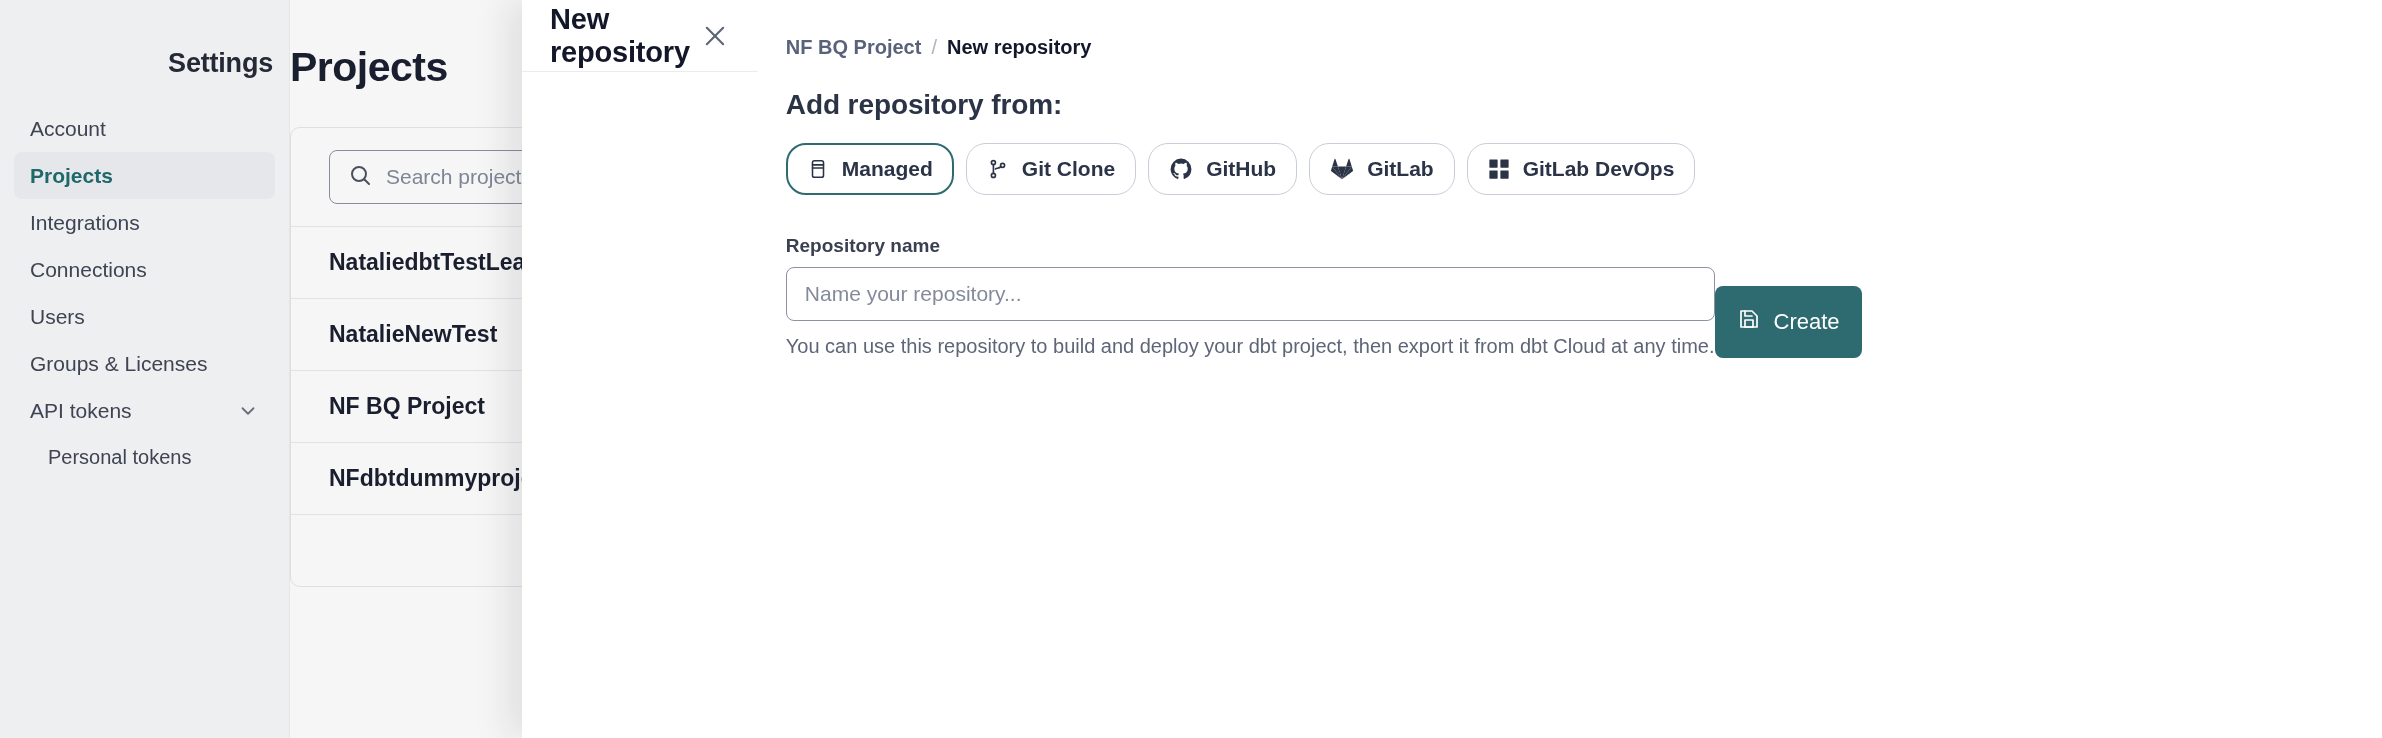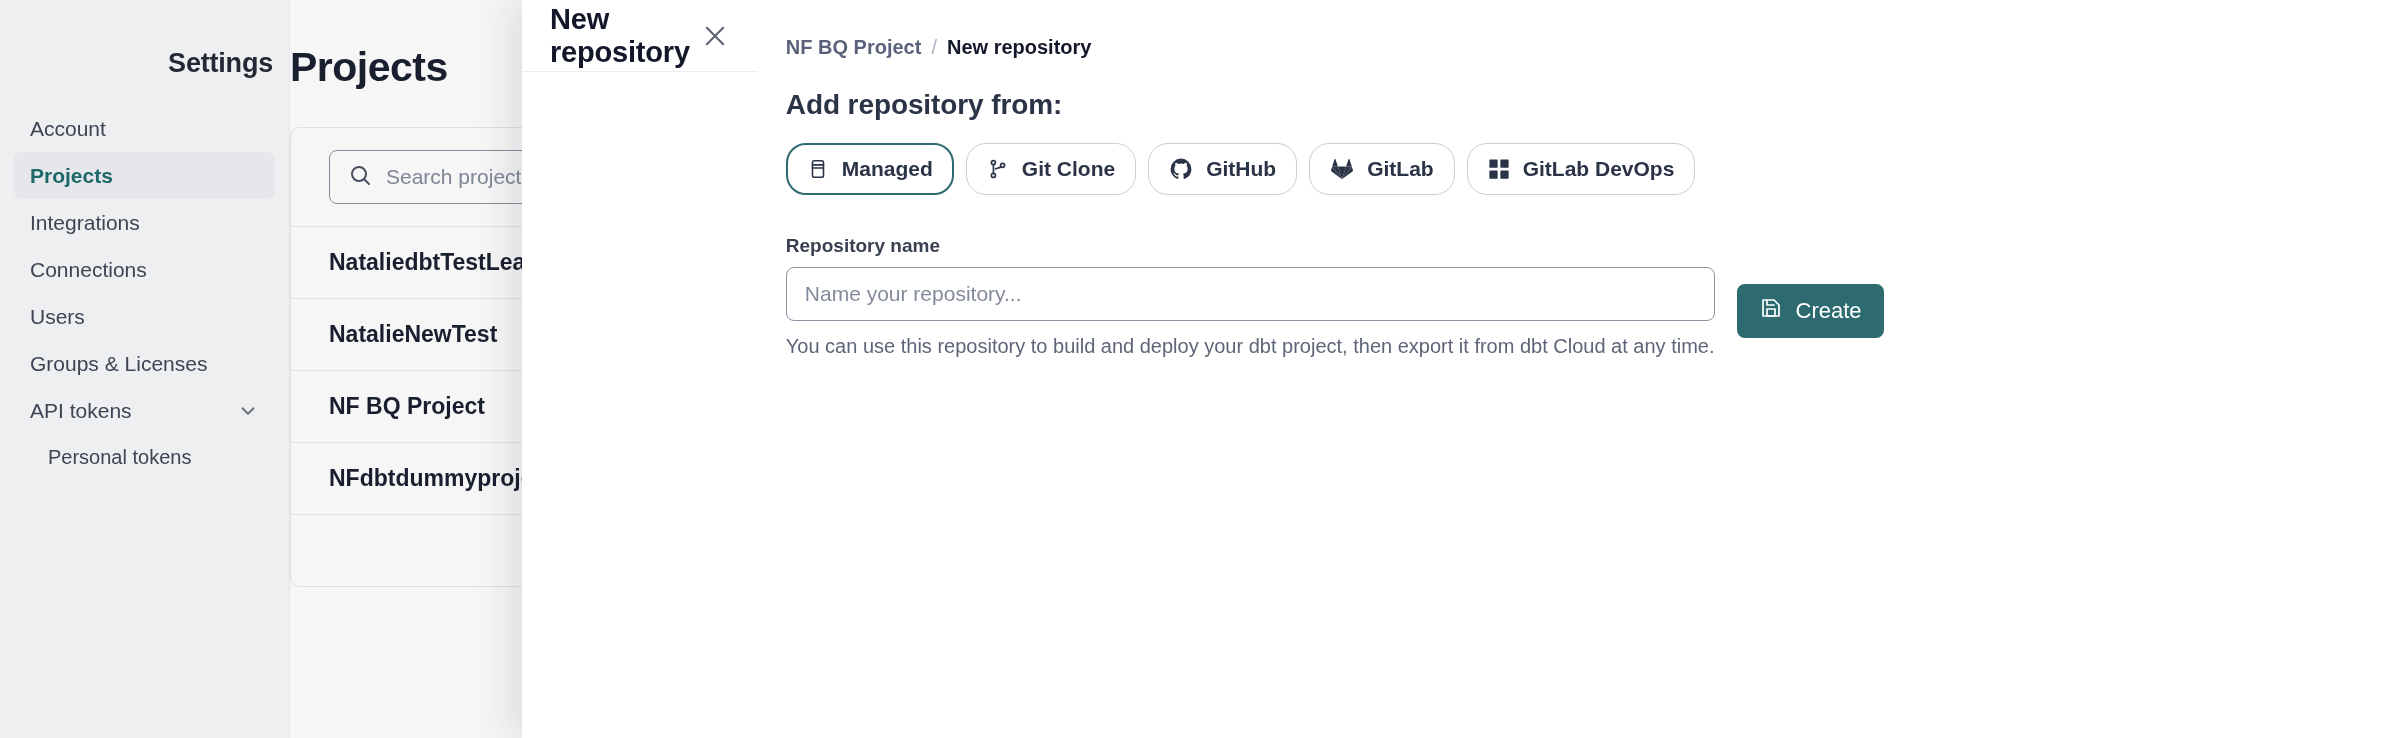--- a/index.html
+++ b/index.html
@@ -213,22 +213,21 @@
   .src-btn .ico { display:flex; align-items:center; color:#2b3347; }
 
   .field-label {
     font-size: 19px;
     font-weight: 700;
     color: #394050;
     margin-bottom: 10px;
   }
   .field-row {
     display: flex;
-    align-items: center;
-    gap: 22px;
+    align-items: flex-end;
   }
   .field-col { flex: 1; min-width: 0; }
   .text-input {
     width: 100%;
     height: 54px;
     border: 1px solid #8b93a3;
     border-radius: 8px;
     padding: 0 18px;
     font-size: 21px;
     color: #2b3347;
@@ -239,21 +238,21 @@
   .text-input::placeholder { color: #838b9b; }
   .helper {
     margin-top: 14px;
     font-size: 20px;
     color: #5d6577;
   }
   .create-btn {
     display: flex;
     align-items: center;
     gap: 13px;
-    height: 54px;
+    height: 72px;
     padding: 0 22px;
     background: #2d6b70;
     color: #ffffff;
     border: none;
     border-radius: 8px;
     font-size: 22px;
     font-weight: 400;
     cursor: pointer;
     margin-top: 29px;
     font-family: "Liberation Sans", sans-serif;

